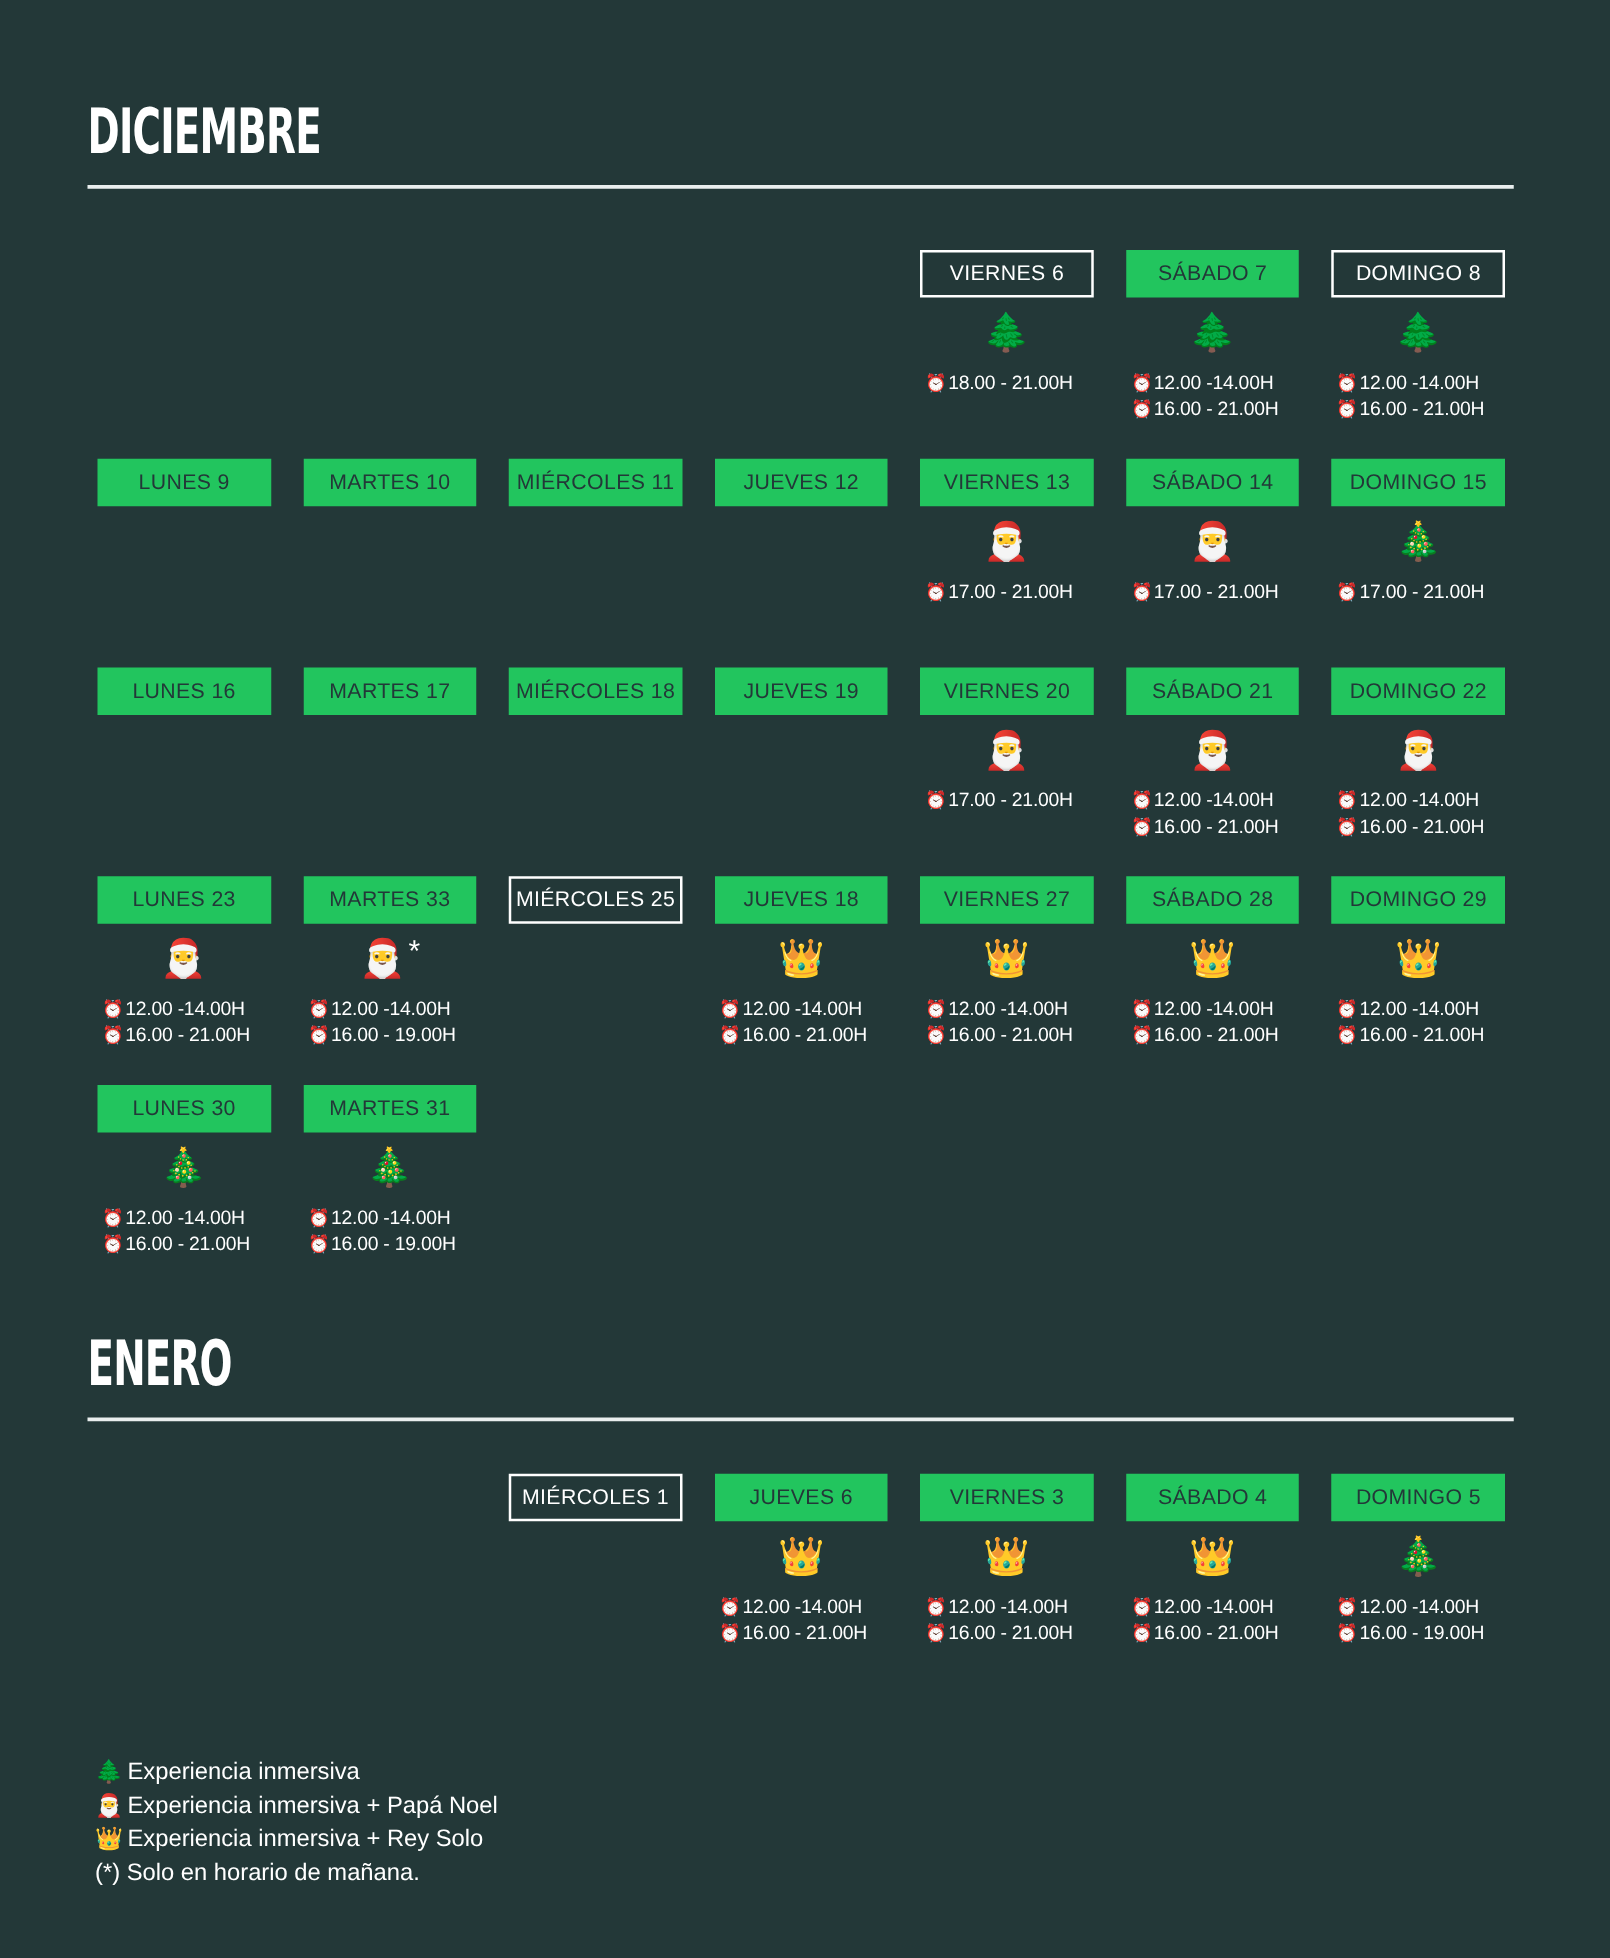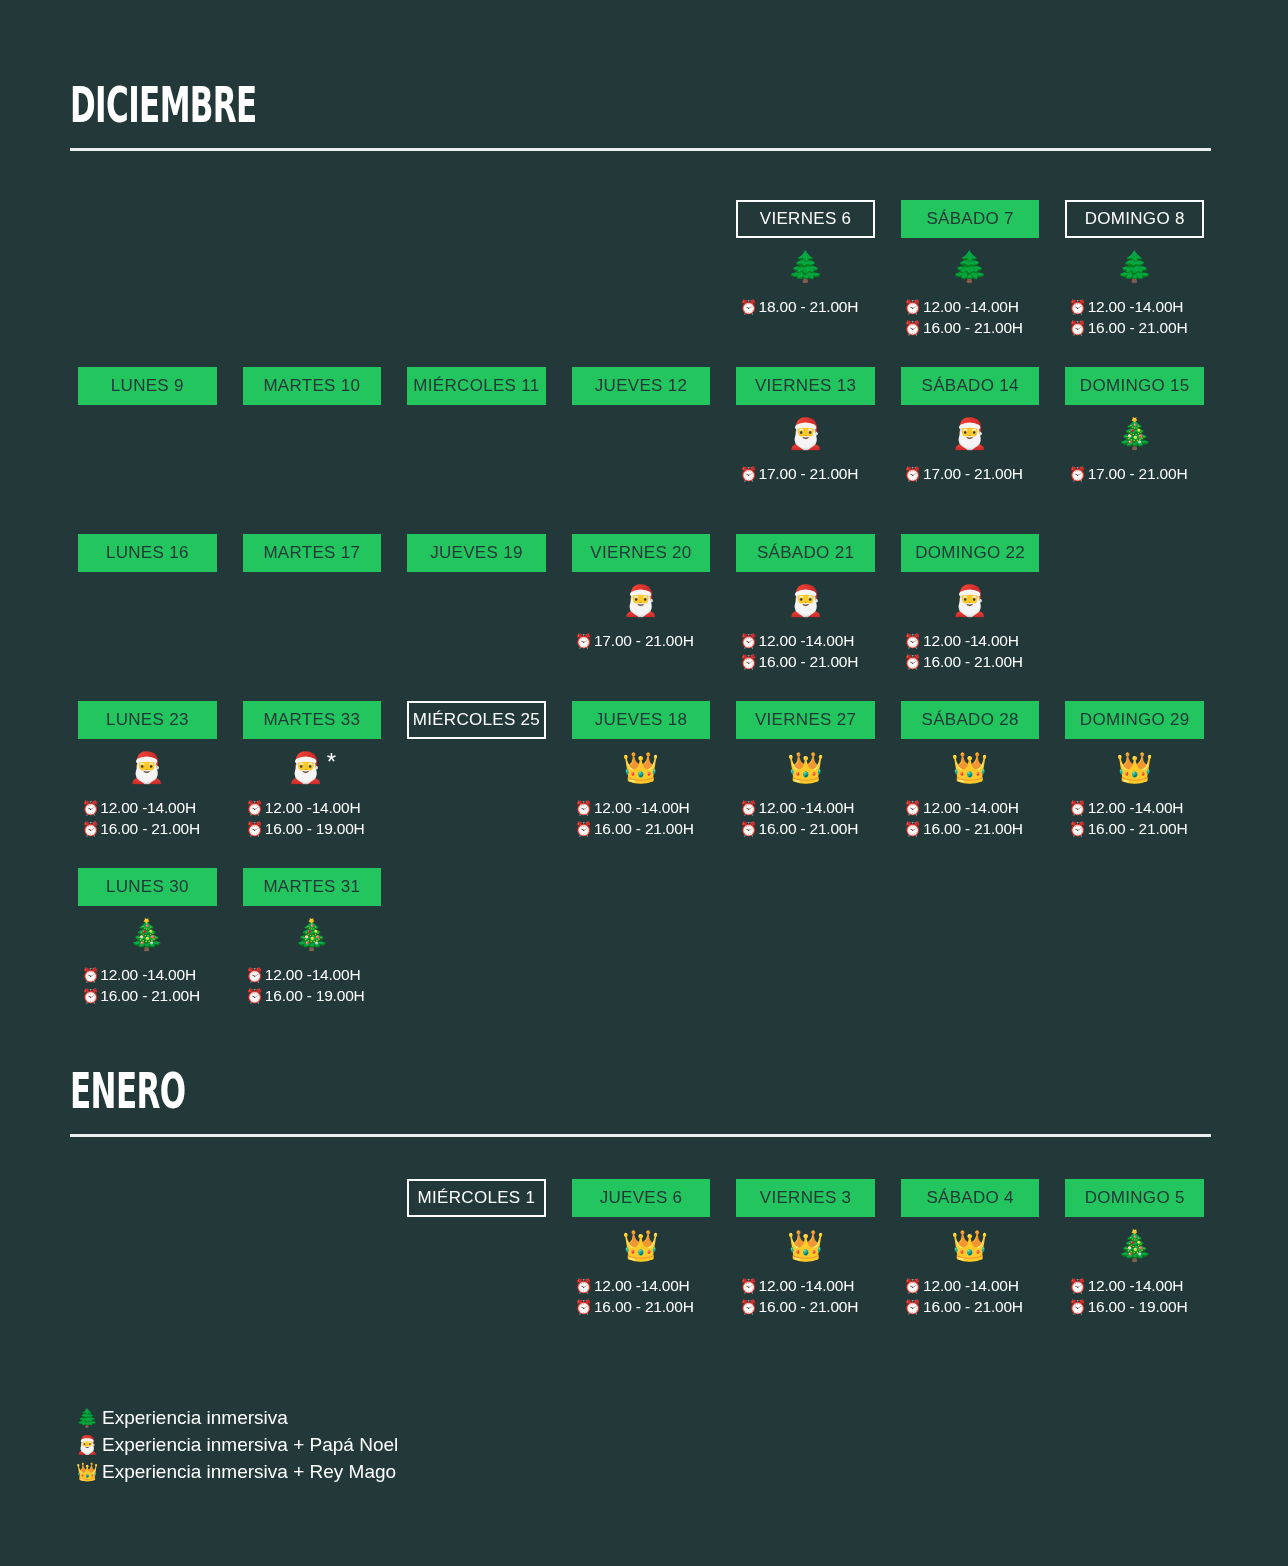--- a/index.html
+++ b/index.html
@@ -277,20 +277,25 @@
         <div class="day-chip">LUNES 16</div>
         <div class="day-icon blank"></div>
         <div class="day-times"></div>
       </div>
       <div class="cell">
         <div class="day-chip">MARTES 17</div>
         <div class="day-icon blank"></div>
         <div class="day-times"></div>
       </div>
       <div class="cell">
+        <div class="day-chip">MIÉRCOLES 18</div>
+        <div class="day-icon blank"></div>
+        <div class="day-times"></div>
+      </div>
+      <div class="cell">
         <div class="day-chip">JUEVES 19</div>
         <div class="day-icon blank"></div>
         <div class="day-times"></div>
       </div>
       <div class="cell">
         <div class="day-chip">VIERNES 20</div>
         <div class="day-icon">
           <span>🎅</span>
         </div>
         <div class="day-times">
@@ -560,17 +565,18 @@
       <div class="legend-row">
         <span class="lg-icon">🌲</span>
         <span>Experiencia inmersiva</span>
       </div>
       <div class="legend-row">
         <span class="lg-icon">🎅</span>
         <span>Experiencia inmersiva + Papá Noel</span>
       </div>
       <div class="legend-row">
         <span class="lg-icon">👑</span>
-        <span>Experiencia inmersiva + Rey Mago</span>
-      </div>
+        <span>Experiencia inmersiva + Rey Solo</span>
+      </div>
+      <div class="legend-note">(*) Solo en horario de mañana.</div>
     </div>
 
 </div>
 
 </body></html>

